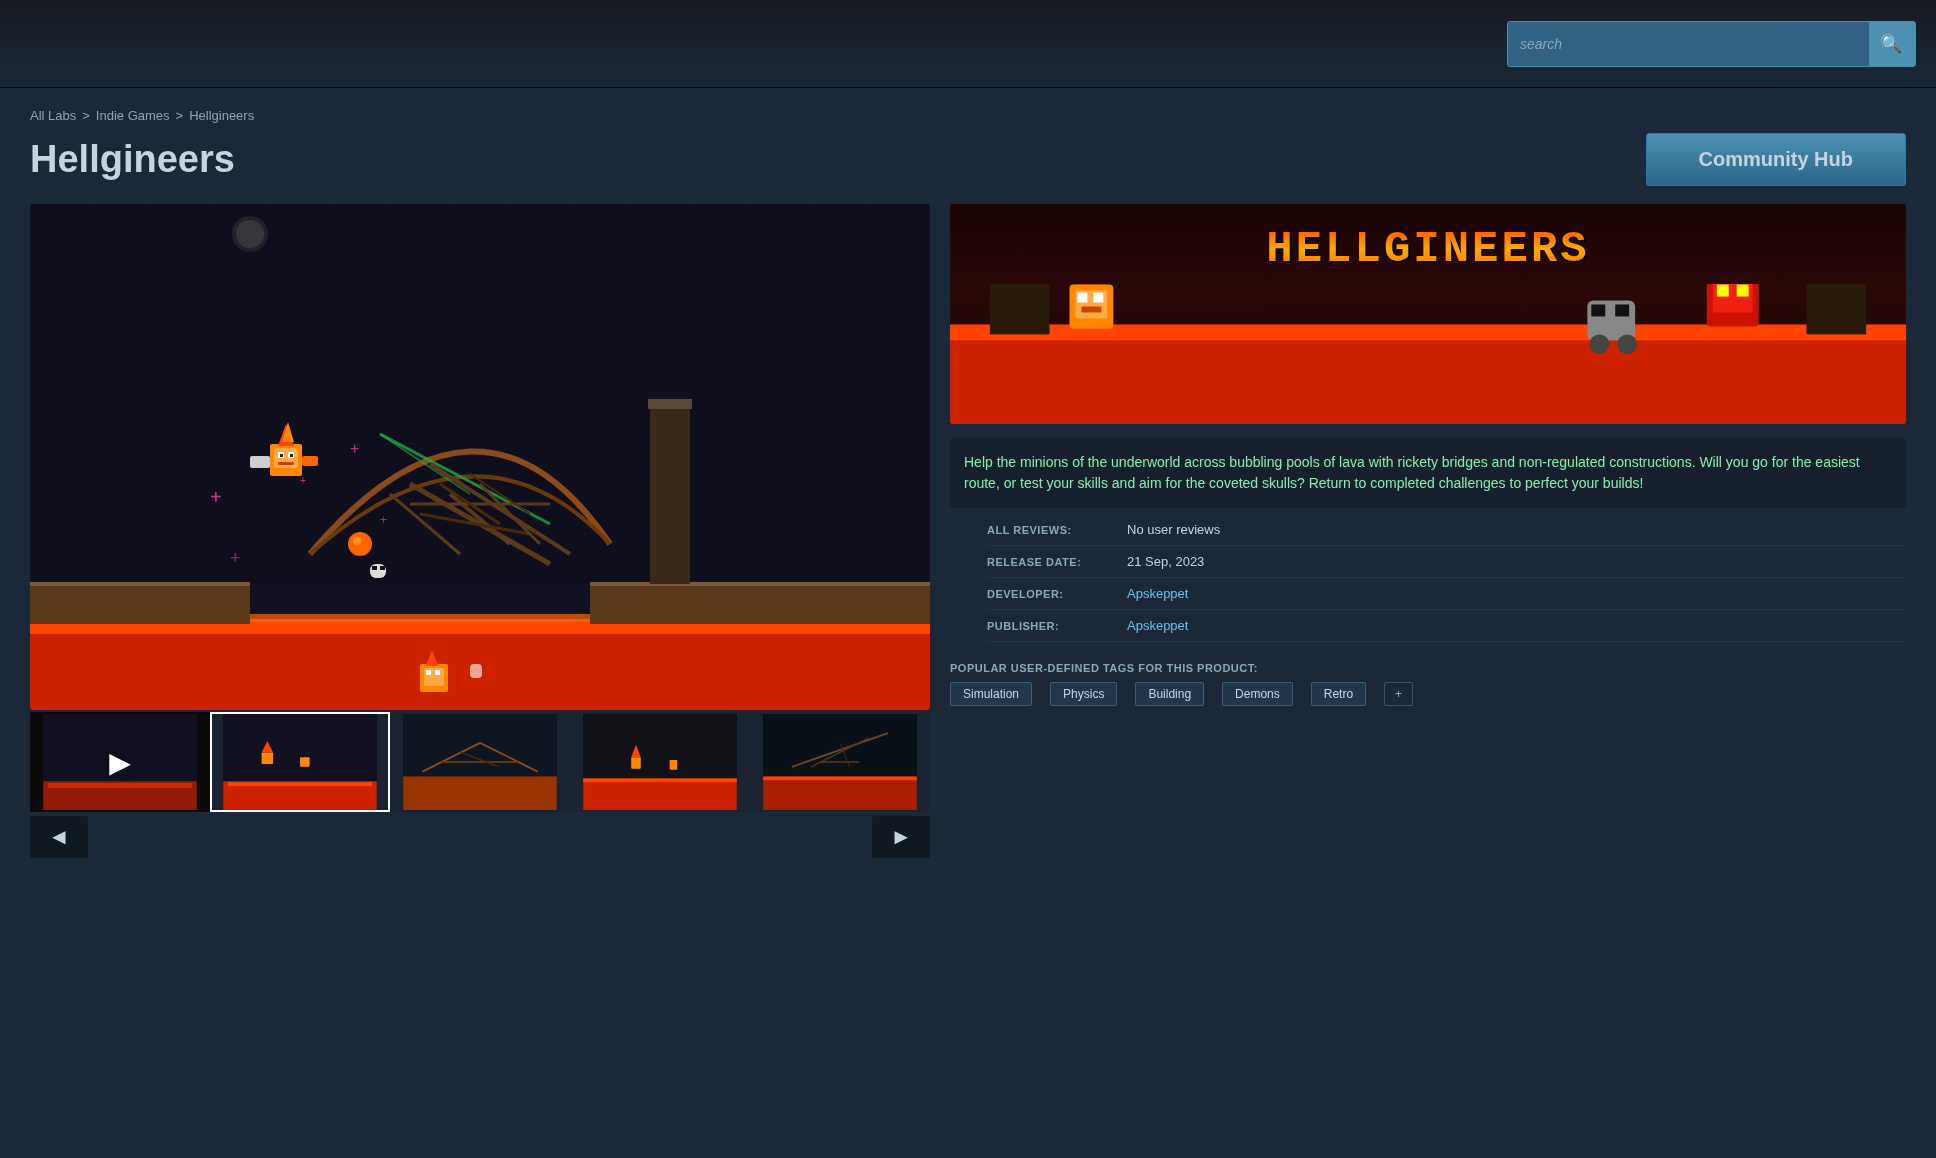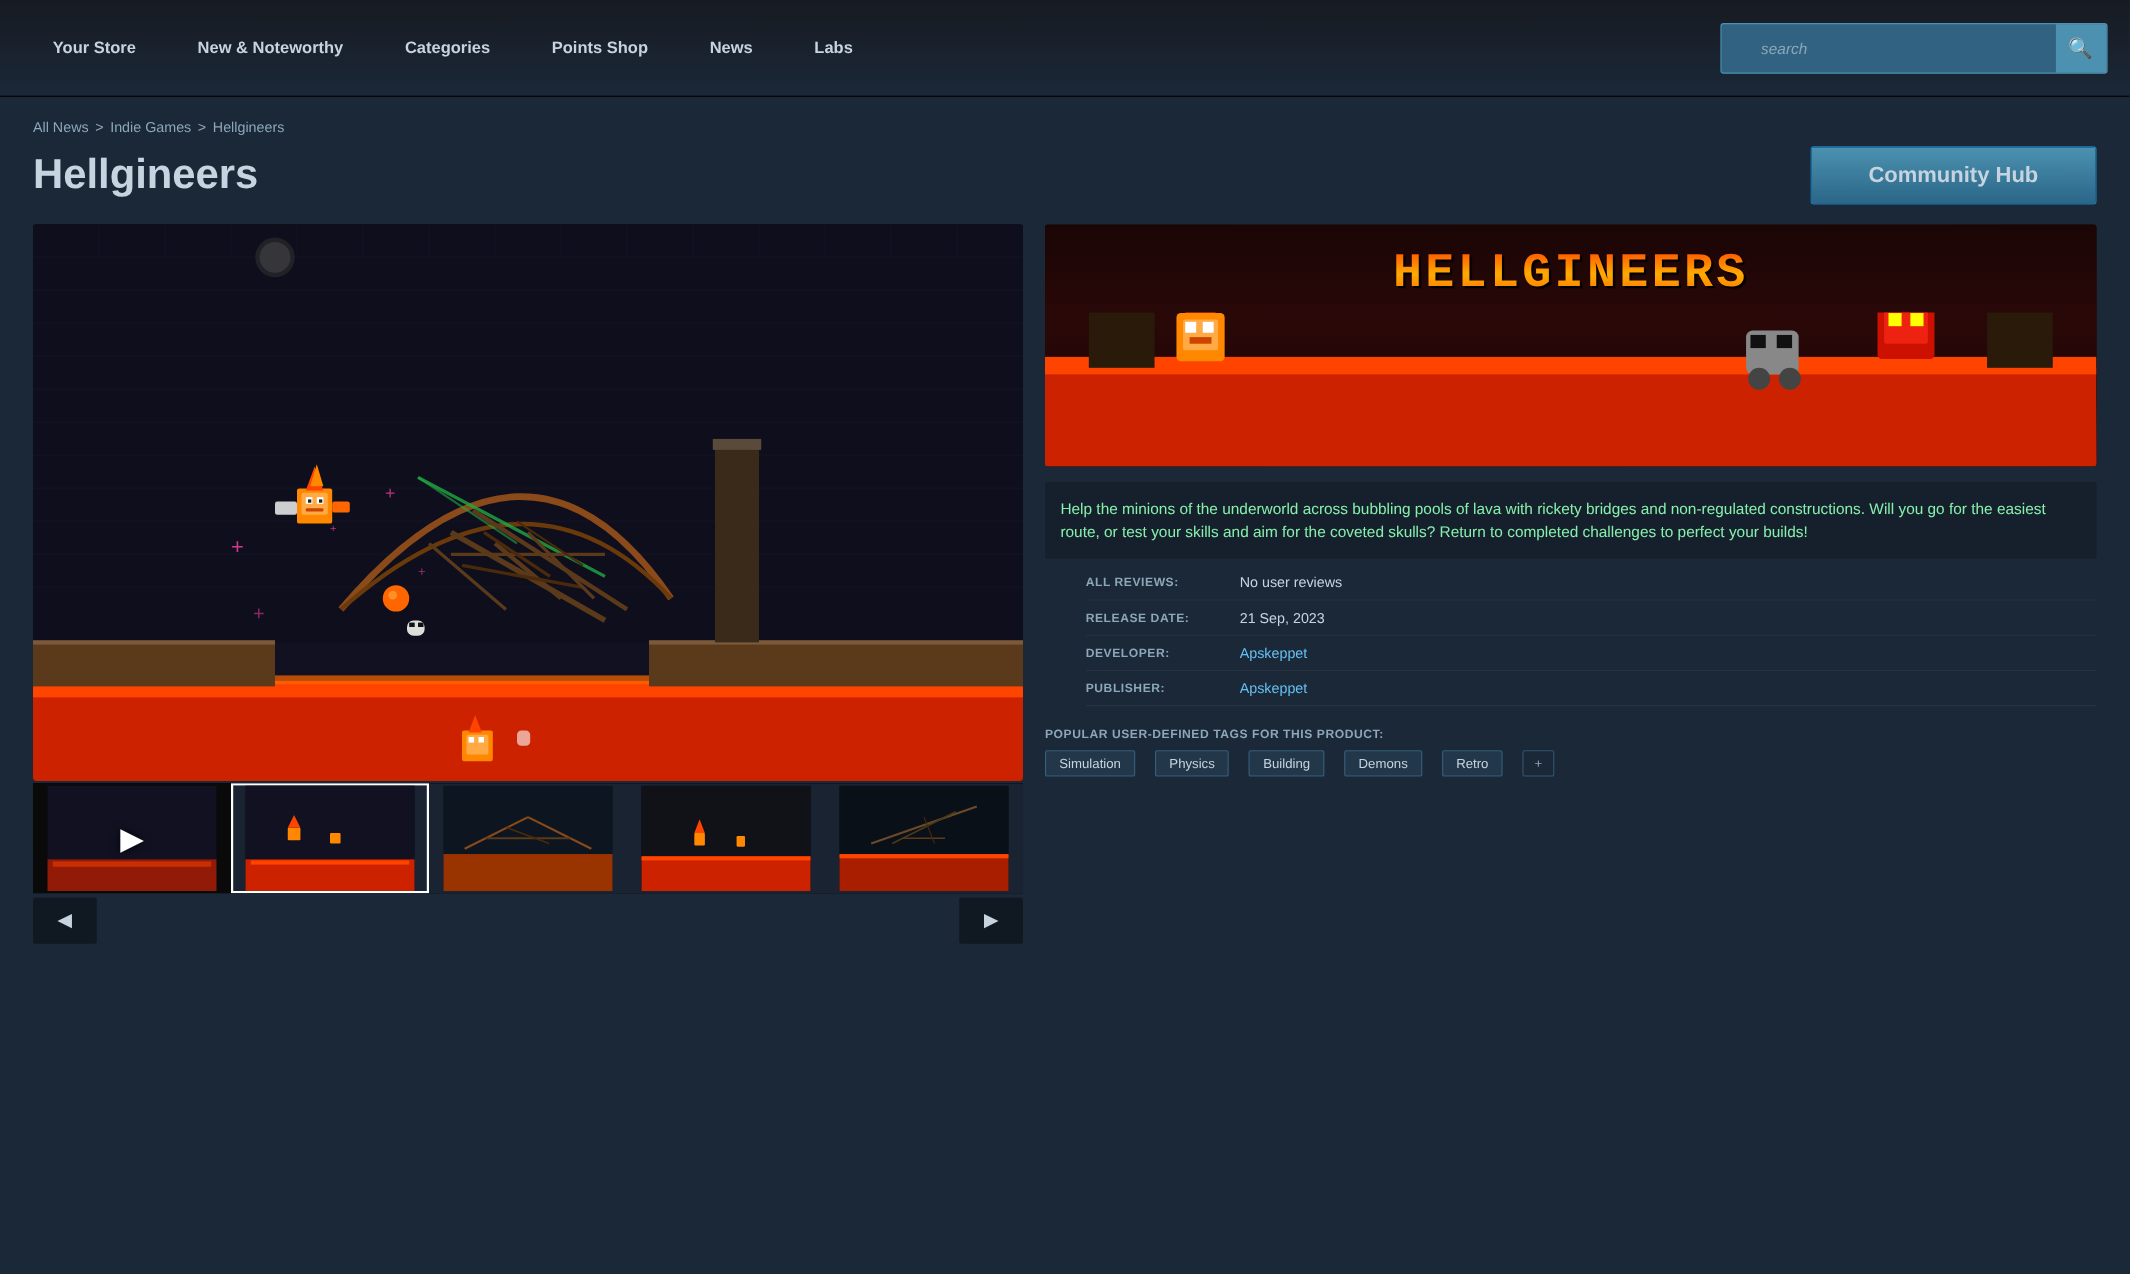--- a/index.html
+++ b/index.html
@@ -39,23 +39,22 @@
       text-decoration: none;
       white-space: nowrap;
     }
     .search-container {
       display: flex;
       align-items: center;
       background: #316282;
       border: 1px solid #4c91b0;
       border-radius: 3px;
       height: 46px;
-      width: 352px;
+      width: 409px;
       margin-left: auto;
-      padding-left: 24px;
     }
     .search-input {
       background: transparent;
       border: none;
       outline: none;
       color: #c6d4df;
       font-size: 14px;
       font-style: italic;
       padding: 0 12px;
       flex: 1;
@@ -349,40 +348,32 @@
       padding: 4px 10px;
       border-radius: 2px;
       font-size: 12px;
       cursor: pointer;
     }
   </style>
 </head>
 <body>
 
 <nav class="navbar">
-  <div class="nav-links">
-    <a class="nav-item">Your Store</a>
-    <a class="nav-item">New &amp; Noteworthy</a>
-    <a class="nav-item">Categories</a>
-    <a class="nav-item">Points Shop</a>
-    <a class="nav-item">News</a>
-    <a class="nav-item">Labs</a>
-  </div>
   <div class="search-container">
     <input class="search-input" type="text" placeholder="search" style="">
     <button class="search-btn">
       <span>🔍</span>
     </button>
   </div>
 </nav>
 
 <div class="page-content">
 
   <div class="breadcrumb">
-    <a>All News</a>
+    <a>All Labs</a>
     <span class="breadcrumb-sep">&gt;</span>
     <a>Indie Games</a>
     <span class="breadcrumb-sep">&gt;</span>
     <a>Hellgineers</a>
   </div>
 
   <div class="title-row">
     <h1 class="game-title">Hellgineers</h1>
     <button class="community-hub-btn">Community Hub</button>
   </div>

